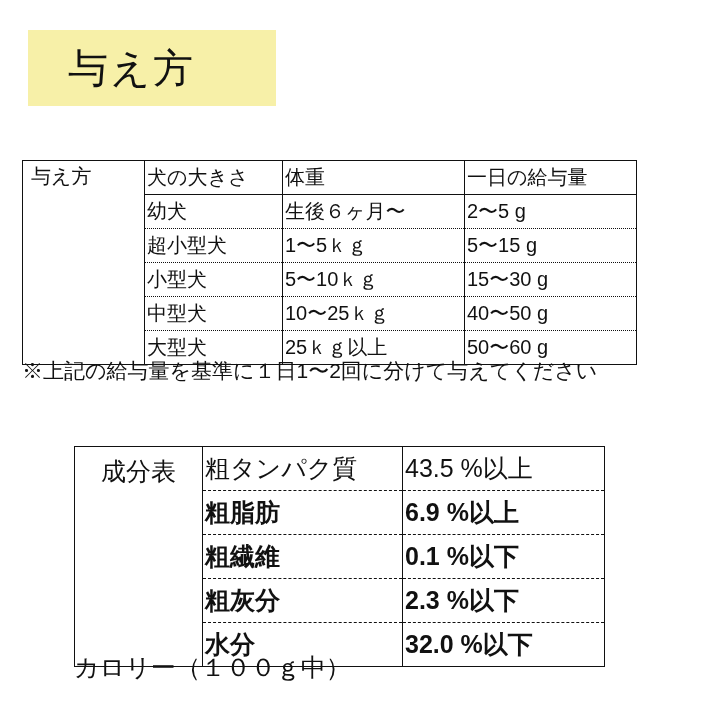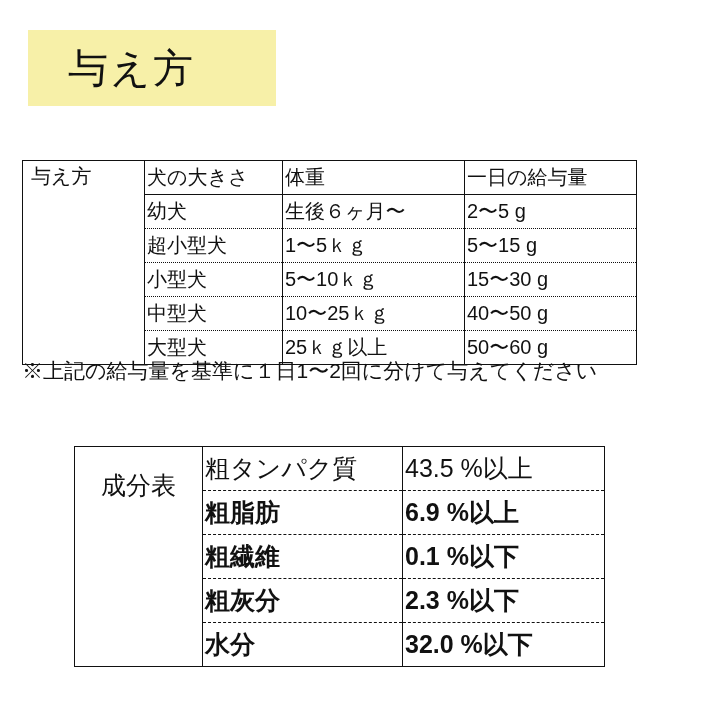--- a/index.html
+++ b/index.html
@@ -111,21 +111,21 @@
   }
   table.comp .c-a { width: 128px; }
   table.comp .c-b { width: 200px; }
   table.comp .c-c { width: 202px; }
   table.comp td.vsep-r { border-right: 1px solid #111; }
   table.comp tr.dotted td { border-top: 1px dashed #111; font-weight: bold; }
   table.comp td.label-cell {
     vertical-align: top;
     text-align: center;
     border-right: 1px solid #111;
-    padding-top: 24px;
+    padding-top: 10px;
   }
 
   .cal-row {
     position: absolute;
     left: 74px;
     top: 652px;
     width: 560px;
     display: flex;
     align-items: baseline;
   }
@@ -222,13 +222,14 @@
       </tr>
       <tr class="dotted">
         <td class="vsep-r">水分</td>
         <td>32.0 %以下</td>
       </tr>
     </tbody>
   </table>
 </div>
 
 <div class="cal-row">
+  <span class="cal-label">カロリー（１００ｇ中）</span>
 </div>
 
 </body></html>

